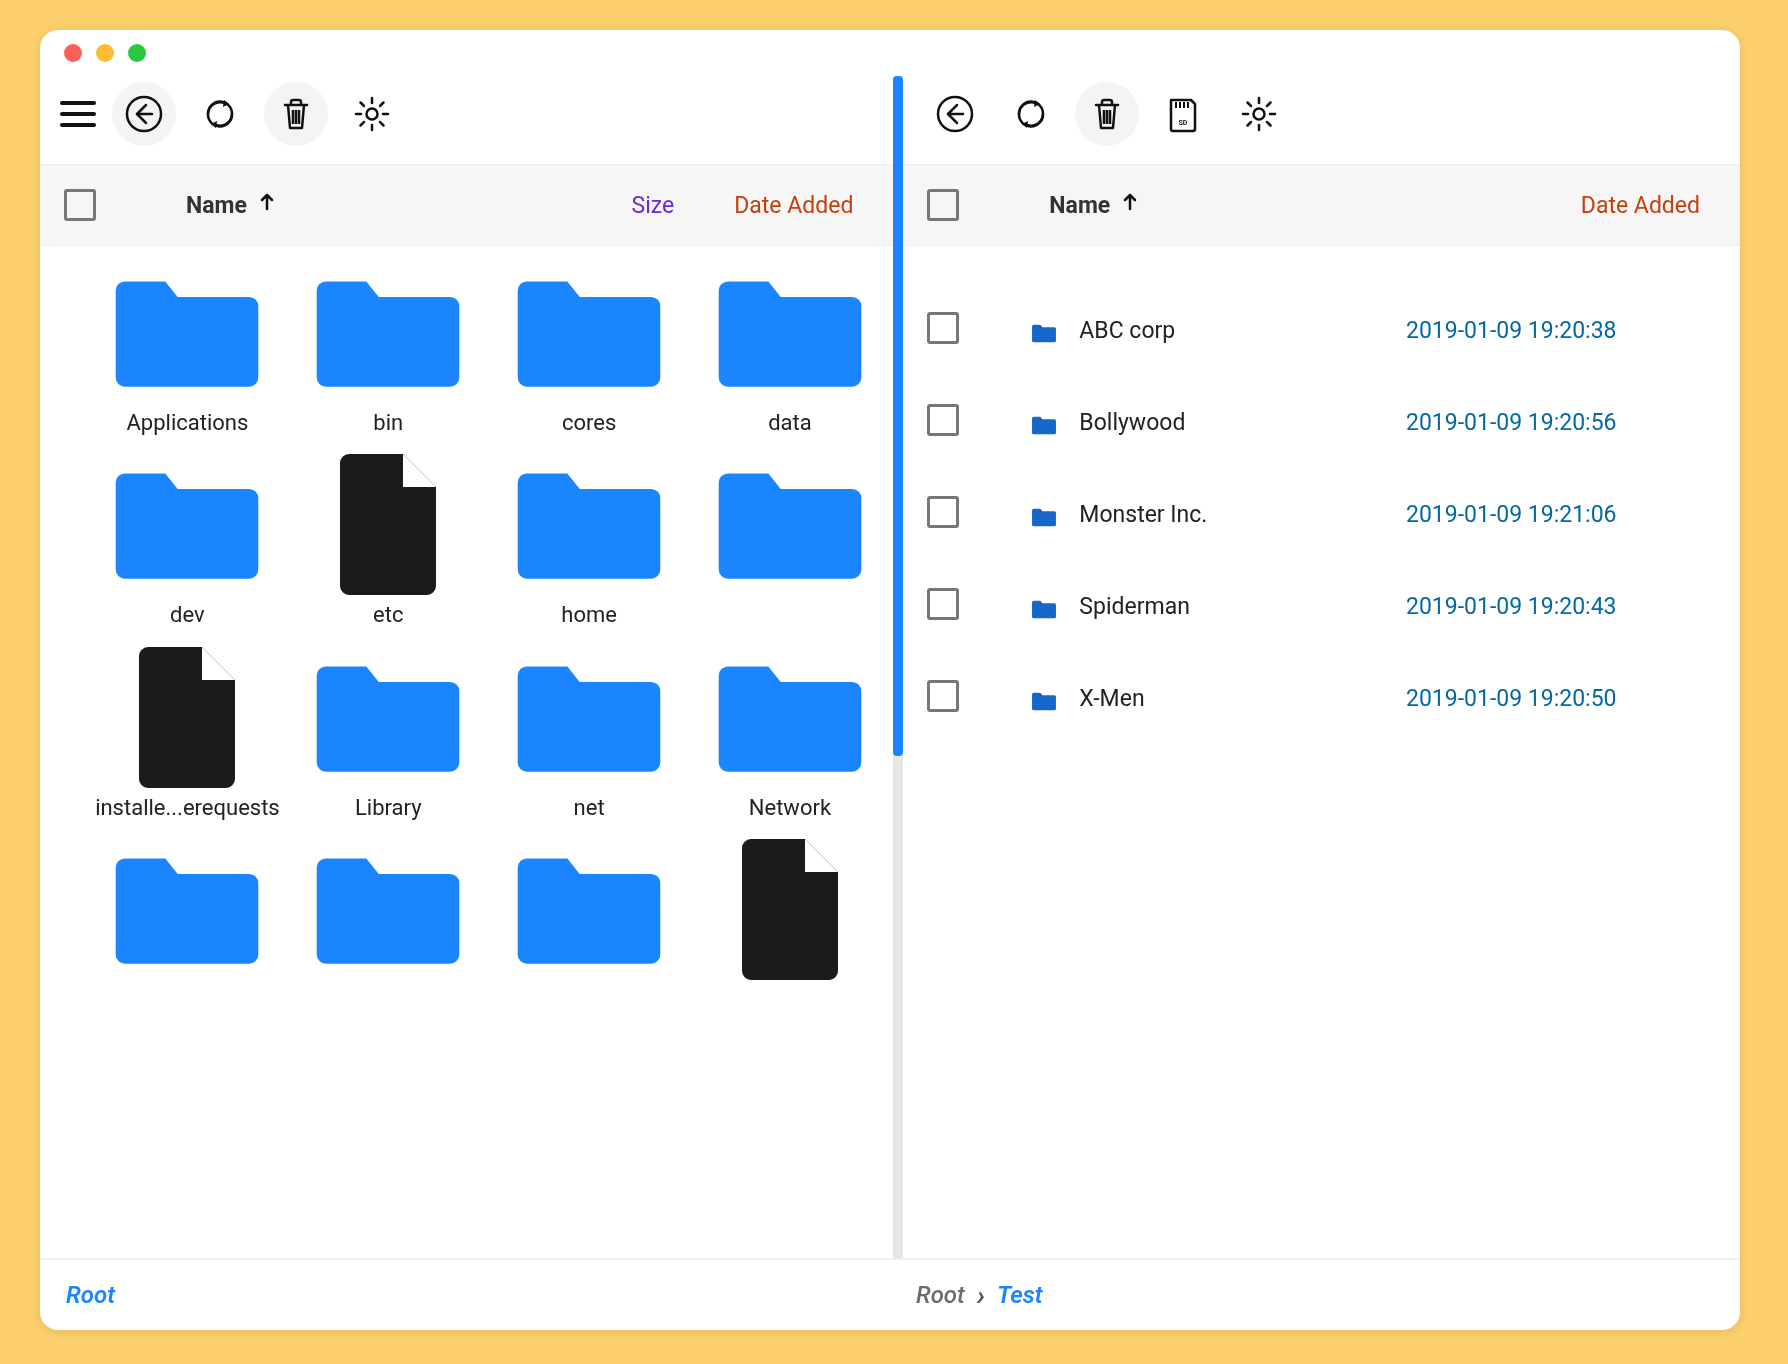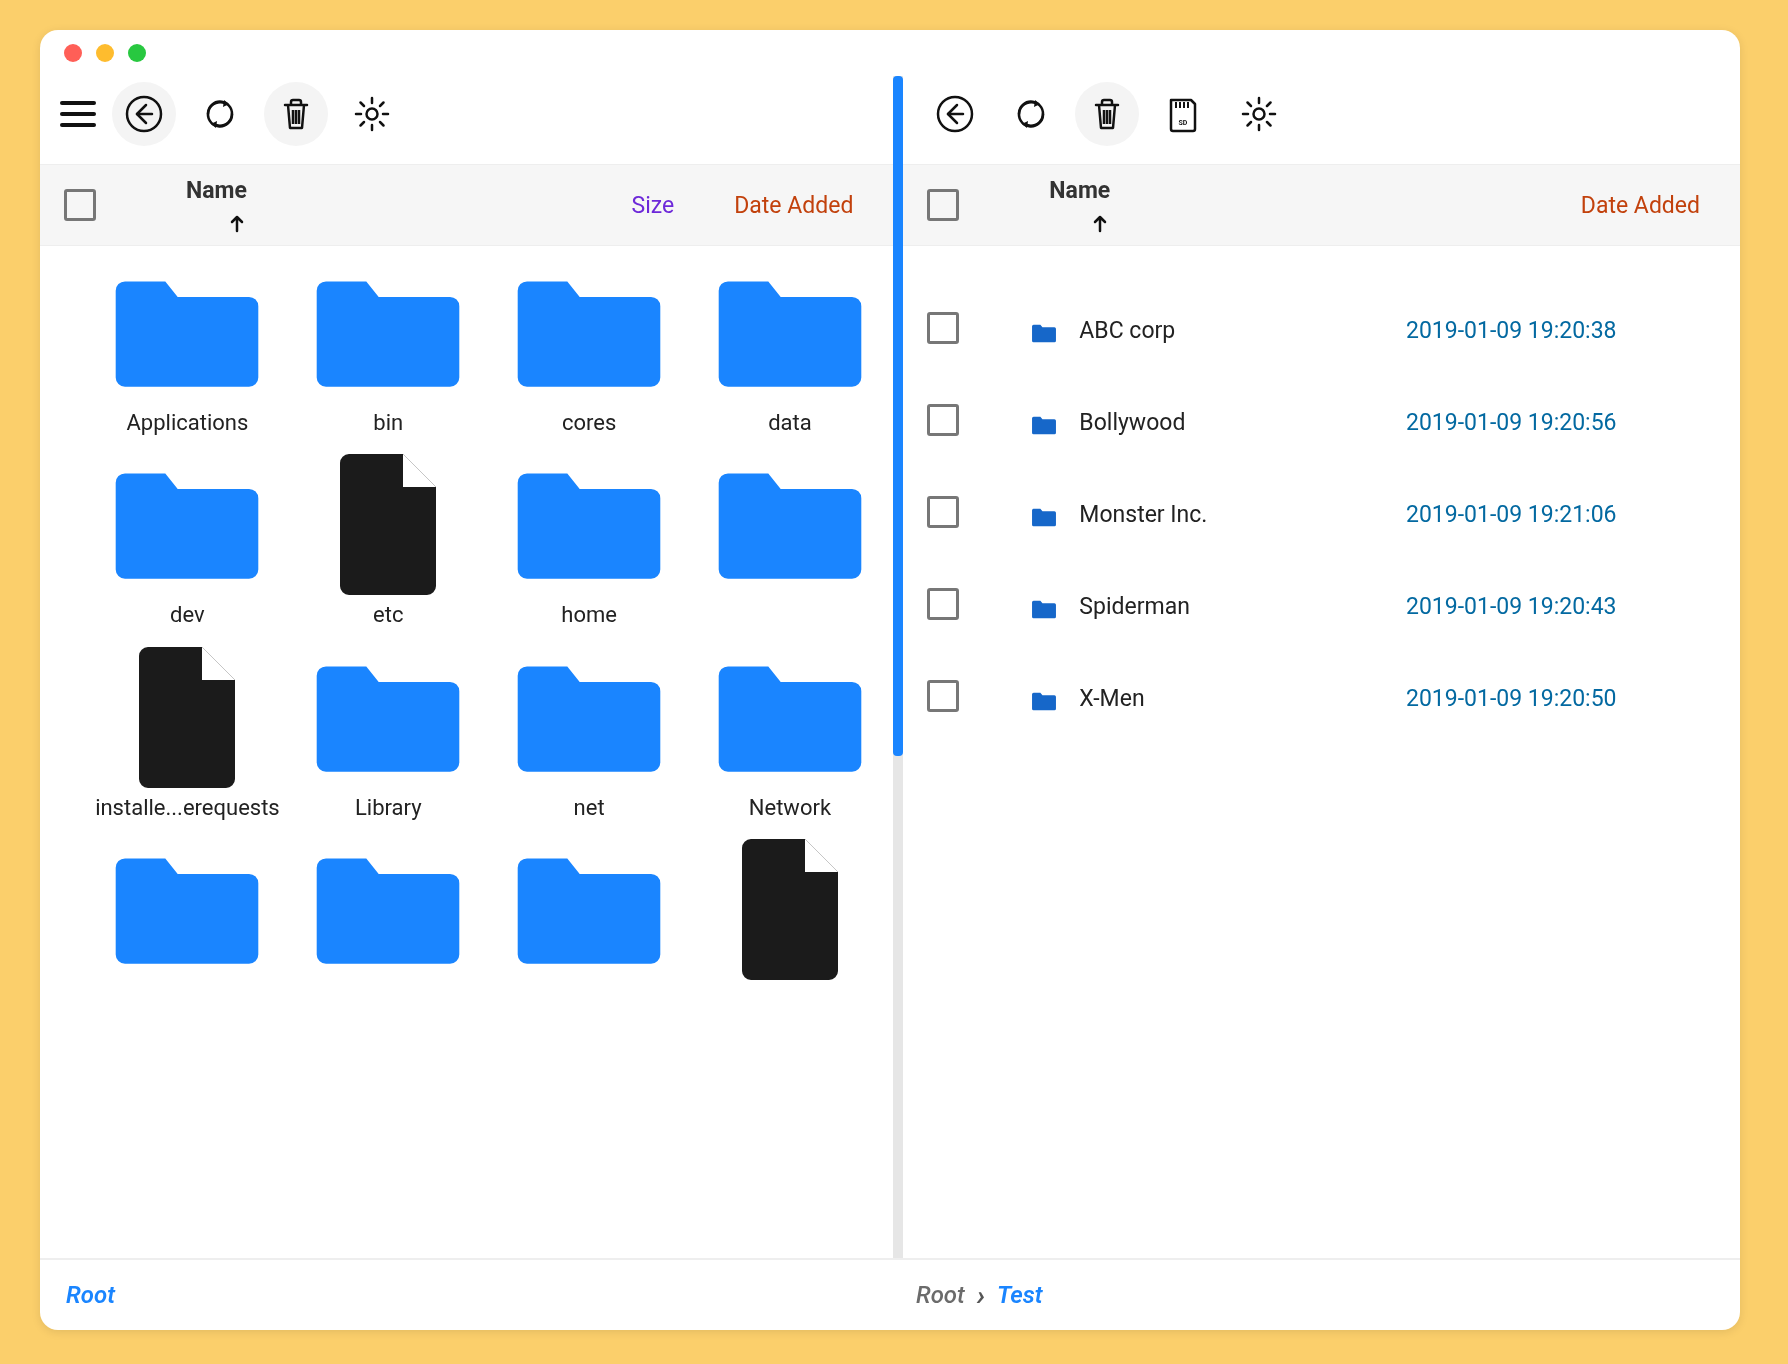--- a/index.html
+++ b/index.html
@@ -47,21 +47,21 @@
   
   .toolbar{display:flex;align-items:center;gap:12px;padding:6px 20px 18px 20px;}
   .tbtn{width:64px;height:64px;border-radius:50%;display:flex;align-items:center;justify-content:center;cursor:pointer;}
   .tbtn.bg{background:#f4f4f4;}
   .icon{display:inline-flex;}
   .hamburger{display:flex;flex-direction:column;gap:7px;width:36px;margin-right:4px;cursor:pointer;}
   .hamburger span{height:4px;background:#111;border-radius:2px;}
   
   .colhead{height:80px;background:#f6f6f6;border-top:1px solid #eee;border-bottom:1px solid #eee;display:flex;align-items:center;padding:0 10px 0 24px;font-size:23px;color:#333;}
   .colhead .cb{margin-right:90px;}
-  .colhead .name{font-weight:700;display:flex;align-items:flex-end;gap:10px;flex-direction:column;}
+  .colhead .name{font-weight:700;display:flex;align-items:flex-start;gap:10px;}
   .colhead .size{margin-left:auto;margin-right:60px;color:#6d28d9;}
   .colhead .date{margin-right:30px;color:#c2410c;}
   .cb{width:26px;height:26px;border:3px solid #777;border-radius:3px;display:inline-block;cursor:pointer;}
   
   .gridwrap{flex:1;overflow:hidden;padding:20px 8px 0 24px;}
   .grid{display:grid;grid-template-columns:repeat(4,1fr);gap:22px 10px;margin-left:28px;}
   .tile{display:flex;flex-direction:column;align-items:center;cursor:pointer;}
   .tile .ficon{width:160px;height:130px;display:flex;align-items:center;justify-content:center;}
   .tile .lbl{margin-top:14px;font-size:22px;line-height:1.2;color:#222;text-align:center;max-width:190px;}
   

